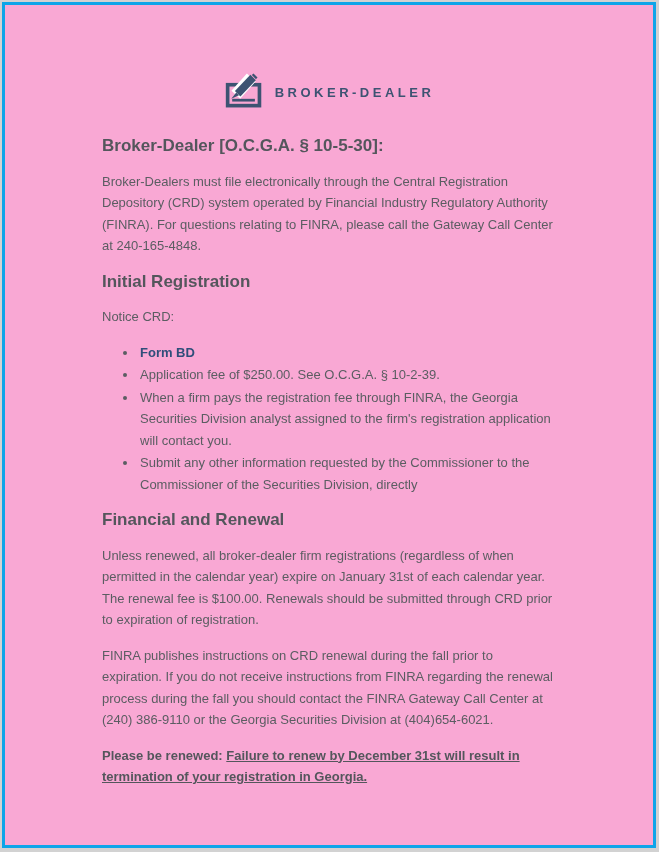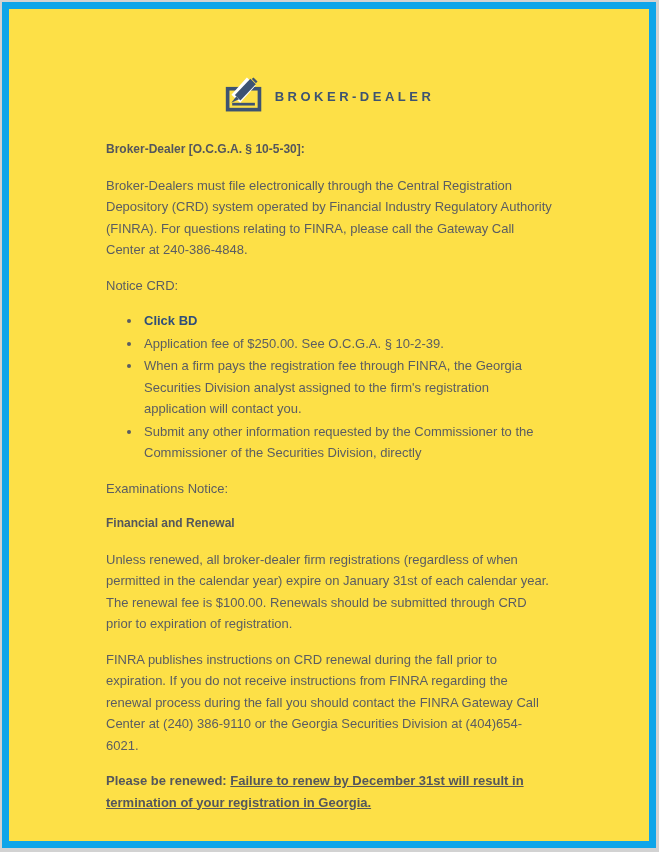--- a/index.html
+++ b/index.html
@@ -13,22 +13,22 @@
     position: relative;
     font-family: "Liberation Sans", sans-serif;
     overflow: hidden;
   }
   .page {
     position: absolute;
     left: 2px;
     top: 2px;
     right: 3px;
     bottom: 4px;
-    background: #fde047;
-    border: 7px solid #0ea5e9;
+    background: #f9a8d4;
+    border: 3px solid #0ea5e9;
     box-sizing: border-box;
     padding: 68px 97px 40px 97px;
   }
   .logo-row {
     display: flex;
     align-items: center;
     justify-content: center;
     gap: 11px;
     margin-bottom: 24px;
   }
@@ -39,21 +39,21 @@
     font-size: 13px;
     letter-spacing: 3.5px;
     white-space: nowrap;
   }
   .doc {
     color: #5b5d62;
     font-size: 13px;
     line-height: 21.5px;
   }
   .doc h3 {
-    font-size: 12px;
+    font-size: 17px;
     color: #54565c;
     font-weight: bold;
     margin: 0 0 14px 0;
     line-height: 21.5px;
   }
   .doc p {
     margin: 0 0 14px 0;
   }
   .doc ul {
     margin: 0 0 14px 0;
@@ -94,33 +94,33 @@
         <line x1="31.5" y1="0.5" x2="36" y2="5" stroke="#3d5372" stroke-width="2.5"></line>
       </svg>
     </span>
     <span class="logo-text">BROKER-DEALER</span>
   </div>
 
   <div class="doc">
 
     <h3>Broker-Dealer [O.C.G.A. § 10-5-30]:</h3>
 
-    <p>Broker-Dealers must file electronically through the Central Registration Depository (CRD) system operated by Financial Industry Regulatory Authority (FINRA). For questions relating to FINRA, please call the Gateway Call Center at 240-386-4848.</p>
+    <p>Broker-Dealers must file electronically through the Central Registration Depository (CRD) system operated by Financial Industry Regulatory Authority (FINRA). For questions relating to FINRA, please call the Gateway Call Center at 240-165-4848.</p>
 
+    <h3>Initial Registration</h3>
 
     <p>Notice CRD:</p>
 
     <ul>
-      <li><span class="link-text">Click BD</span></li>
+      <li><span class="link-text">Form BD</span></li>
       <li><span>Application fee of $250.00. See O.C.G.A. § 10-2-39.</span></li>
       <li><span>When a firm pays the registration fee through FINRA, the Georgia Securities Division analyst assigned to the firm's registration application will contact you.</span></li>
       <li><span>Submit any other information requested by the Commissioner to the Commissioner of the Securities Division, directly</span></li>
     </ul>
 
-    <p>Examinations Notice:</p>
 
 
     <h3>Financial and Renewal</h3>
 
     <p>Unless renewed, all broker-dealer firm registrations (regardless of when permitted in the calendar year) expire on January 31st of each calendar year. The renewal fee is $100.00. Renewals should be submitted through CRD prior to expiration of registration.</p>
 
     <p>FINRA publishes instructions on CRD renewal during the fall prior to expiration.  If you do not receive instructions from FINRA regarding the renewal process during the fall you should contact the FINRA Gateway Call Center at (240) 386-9110 or the Georgia Securities Division at (404)654-6021.</p>
 
     <p class="bold-para"><span>Please be renewed: </span><span class="underlined">Failure to renew by December 31st will result in termination of your registration in Georgia.</span></p>
 

